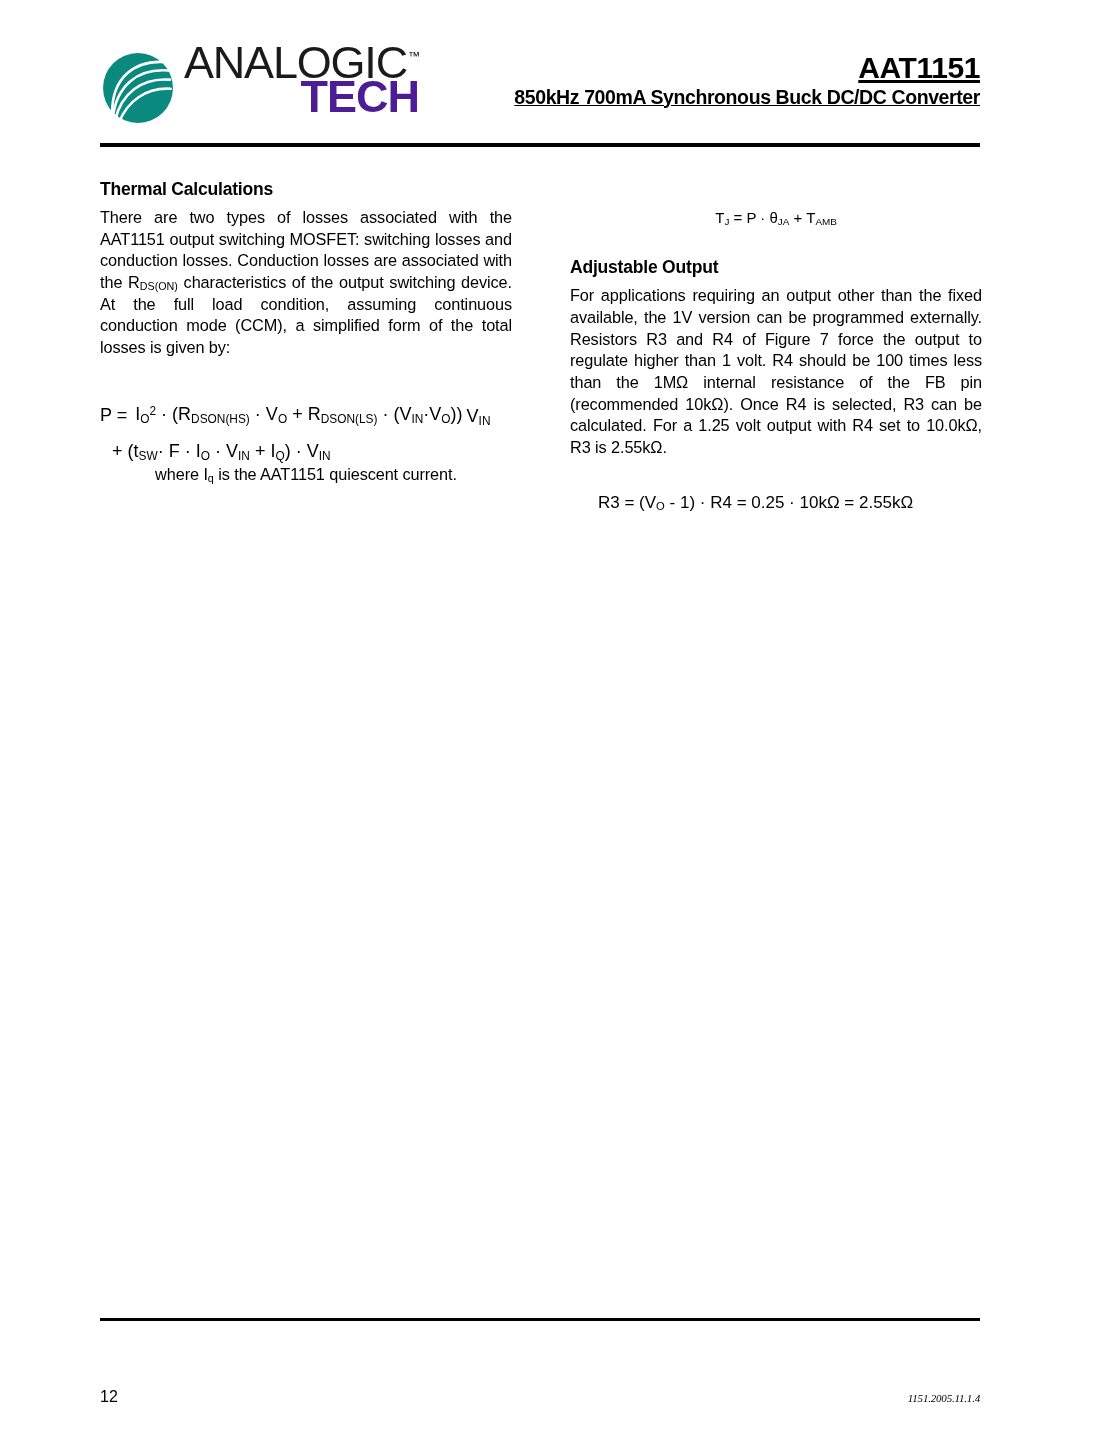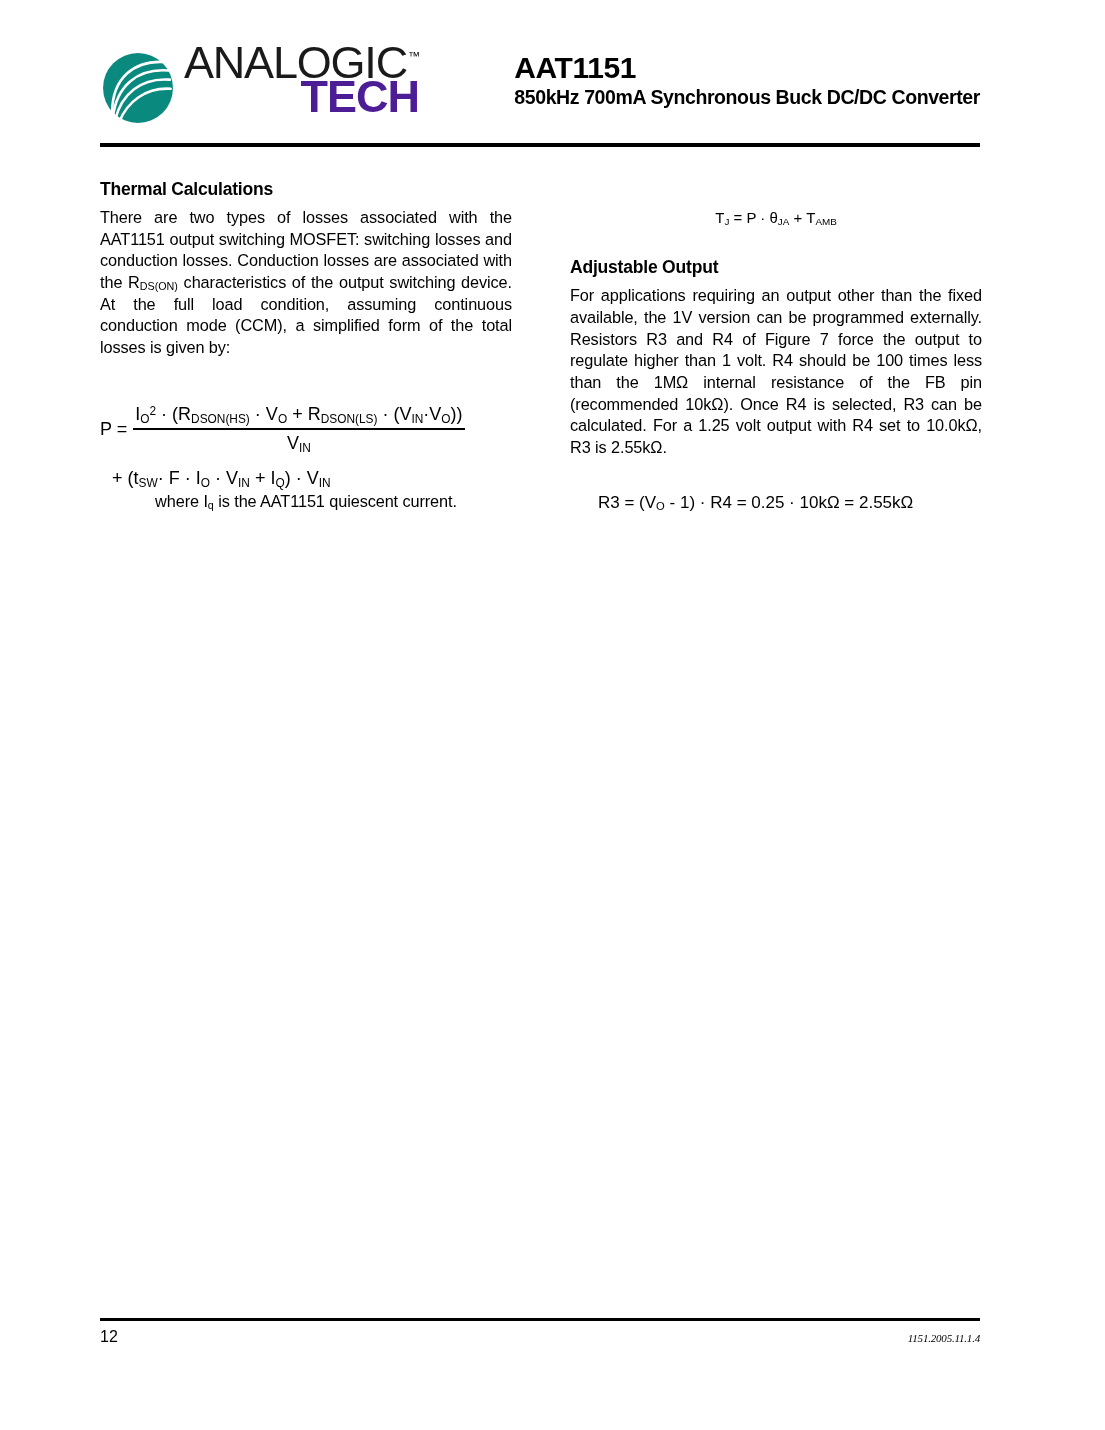--- a/index.html
+++ b/index.html
@@ -69,20 +69,22 @@
     letter-spacing: -1px;
     color: #4c1d95;
     display: block;
     margin-top: -4px;
     font-weight: 700;
   }
   .doc-title {
     position: absolute;
     right: 0;
     top: 8px;
+    text-align: right;
+    text-decoration: underline;
   }
   .doc-partno {
     font-size: 30px;
     font-weight: bold;
     letter-spacing: -0.4px;
     line-height: 1.05;
   }
   .doc-subtitle {
     font-size: 19.5px;
     font-weight: bold;
@@ -136,21 +138,21 @@
     display: flex;
     align-items: center;
     justify-content: flex-start;
   }
   .eq-lhs {
     font-size: 18px;
     padding-right: 6px;
   }
   .frac {
     display: inline-flex;
-    flex-direction: column;
+    flex-direction: row;
     align-items: center;
     vertical-align: middle;
   }
   .frac .num {
     padding: 0 2px 2px 2px;
     white-space: nowrap;
   }
   .frac .bar {
     height: 1.6px;
     background: #000;
@@ -186,21 +188,21 @@
     position: absolute;
     left: 96px;
     top: 1318px;
     width: 880px;
     height: 3px;
     background: #000000;
   }
   .footer {
     position: absolute;
     left: 96px;
-    top: 1328px;
+    top: 1388px;
     width: 880px;
     display: flex;
     justify-content: space-between;
     align-items: baseline;
   }
   .page-num {
     font-size: 16px;
   }
   .doc-rev {
     font-family: "Liberation Serif", serif;

